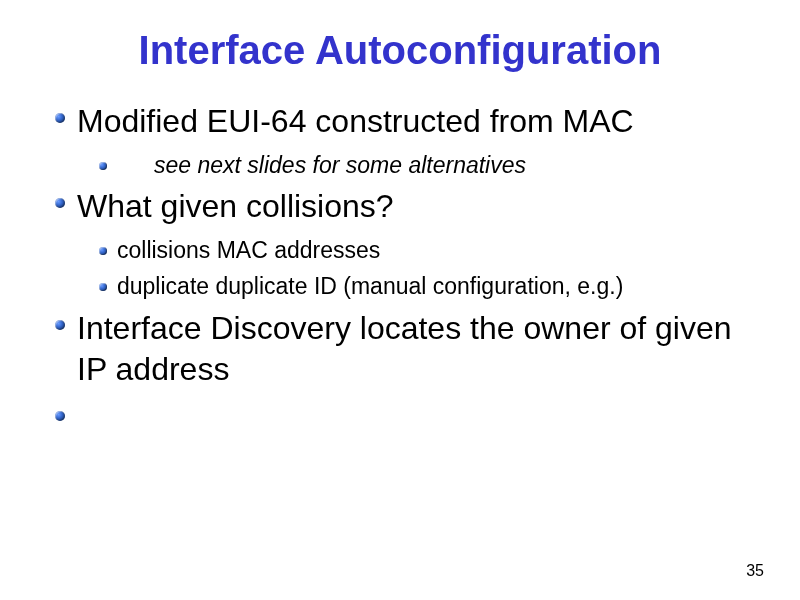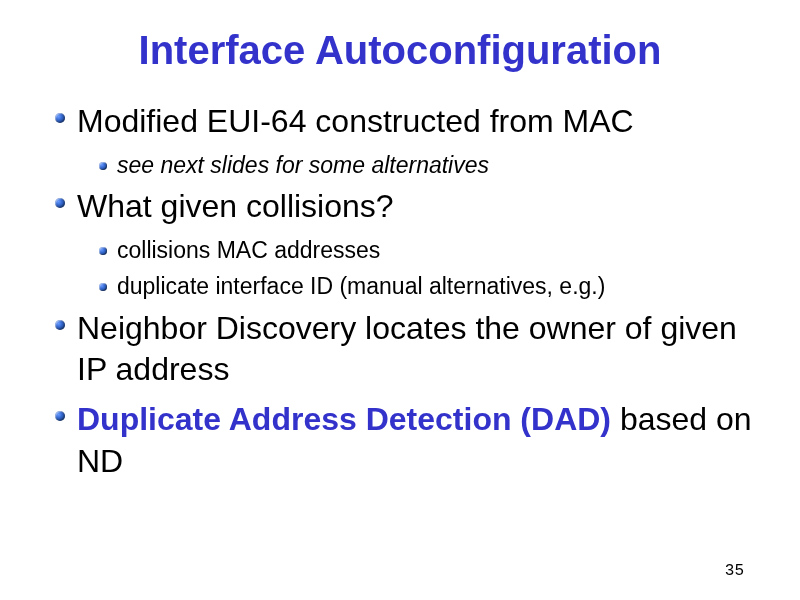--- a/index.html
+++ b/index.html
@@ -44,20 +44,21 @@
       display: flex;
       align-items: flex-start;
       margin-bottom: 6px;
       margin-left: 44px;
       font-size: 23px;
       color: #000000;
       line-height: 1.3;
     }
     .italic {
       font-style: italic;
+      gap: 37px;
     }
     .bullet {
       display: inline-block;
       width: 10px;
       height: 10px;
       background: radial-gradient(circle at 35% 35%, #6699ff 0%, #3366cc 40%, #1a3d7a 100%);
       border-radius: 50%;
       flex-shrink: 0;
       margin-top: 12px;
       margin-right: 12px;
@@ -74,24 +75,23 @@
       margin-right: 10px;
       box-shadow: inset -1px -1px 1px rgba(0,0,0,0.4), inset 1px 1px 1px rgba(255,255,255,0.5);
     }
     .highlight {
       color: #3333cc;
       font-weight: bold;
     }
     .page-number {
       position: absolute;
       bottom: 20px;
-      right: 56px;
+      right: 36px;
       font-size: 16px;
       color: #000000;
-      font-family: Liberation Mono, monospace;
     }
   </style>
 </head>
 <body>
 
 <div class="slide">
   <h1 class="title">Interface Autoconfiguration</h1>
 
   <div class="content">
 
@@ -110,29 +110,28 @@
       <span>What given collisions?</span>
     </div>
 
     <div class="level2">
       <span class="bullet-sm"></span>
       <span>collisions MAC addresses</span>
     </div>
 
     <div class="level2">
       <span class="bullet-sm"></span>
-      <span>duplicate interface ID (manual alternatives, e.g.)</span>
+      <span>duplicate duplicate ID (manual configuration, e.g.)</span>
     </div>
 
     <div class="level1">
       <span class="bullet"></span>
-      <span>Neighbor Discovery locates the owner of given IP address</span>
+      <span>Interface Discovery locates the owner of given IP address</span>
     </div>
 
     <div class="level1">
       <span class="bullet"></span>
-      <span><span class="highlight">Duplicate Address Detection (DAD)</span><span> based on ND</span></span>
     </div>
 
   </div>
 
   <div class="page-number">35</div>
 </div>
 
 </body></html>

